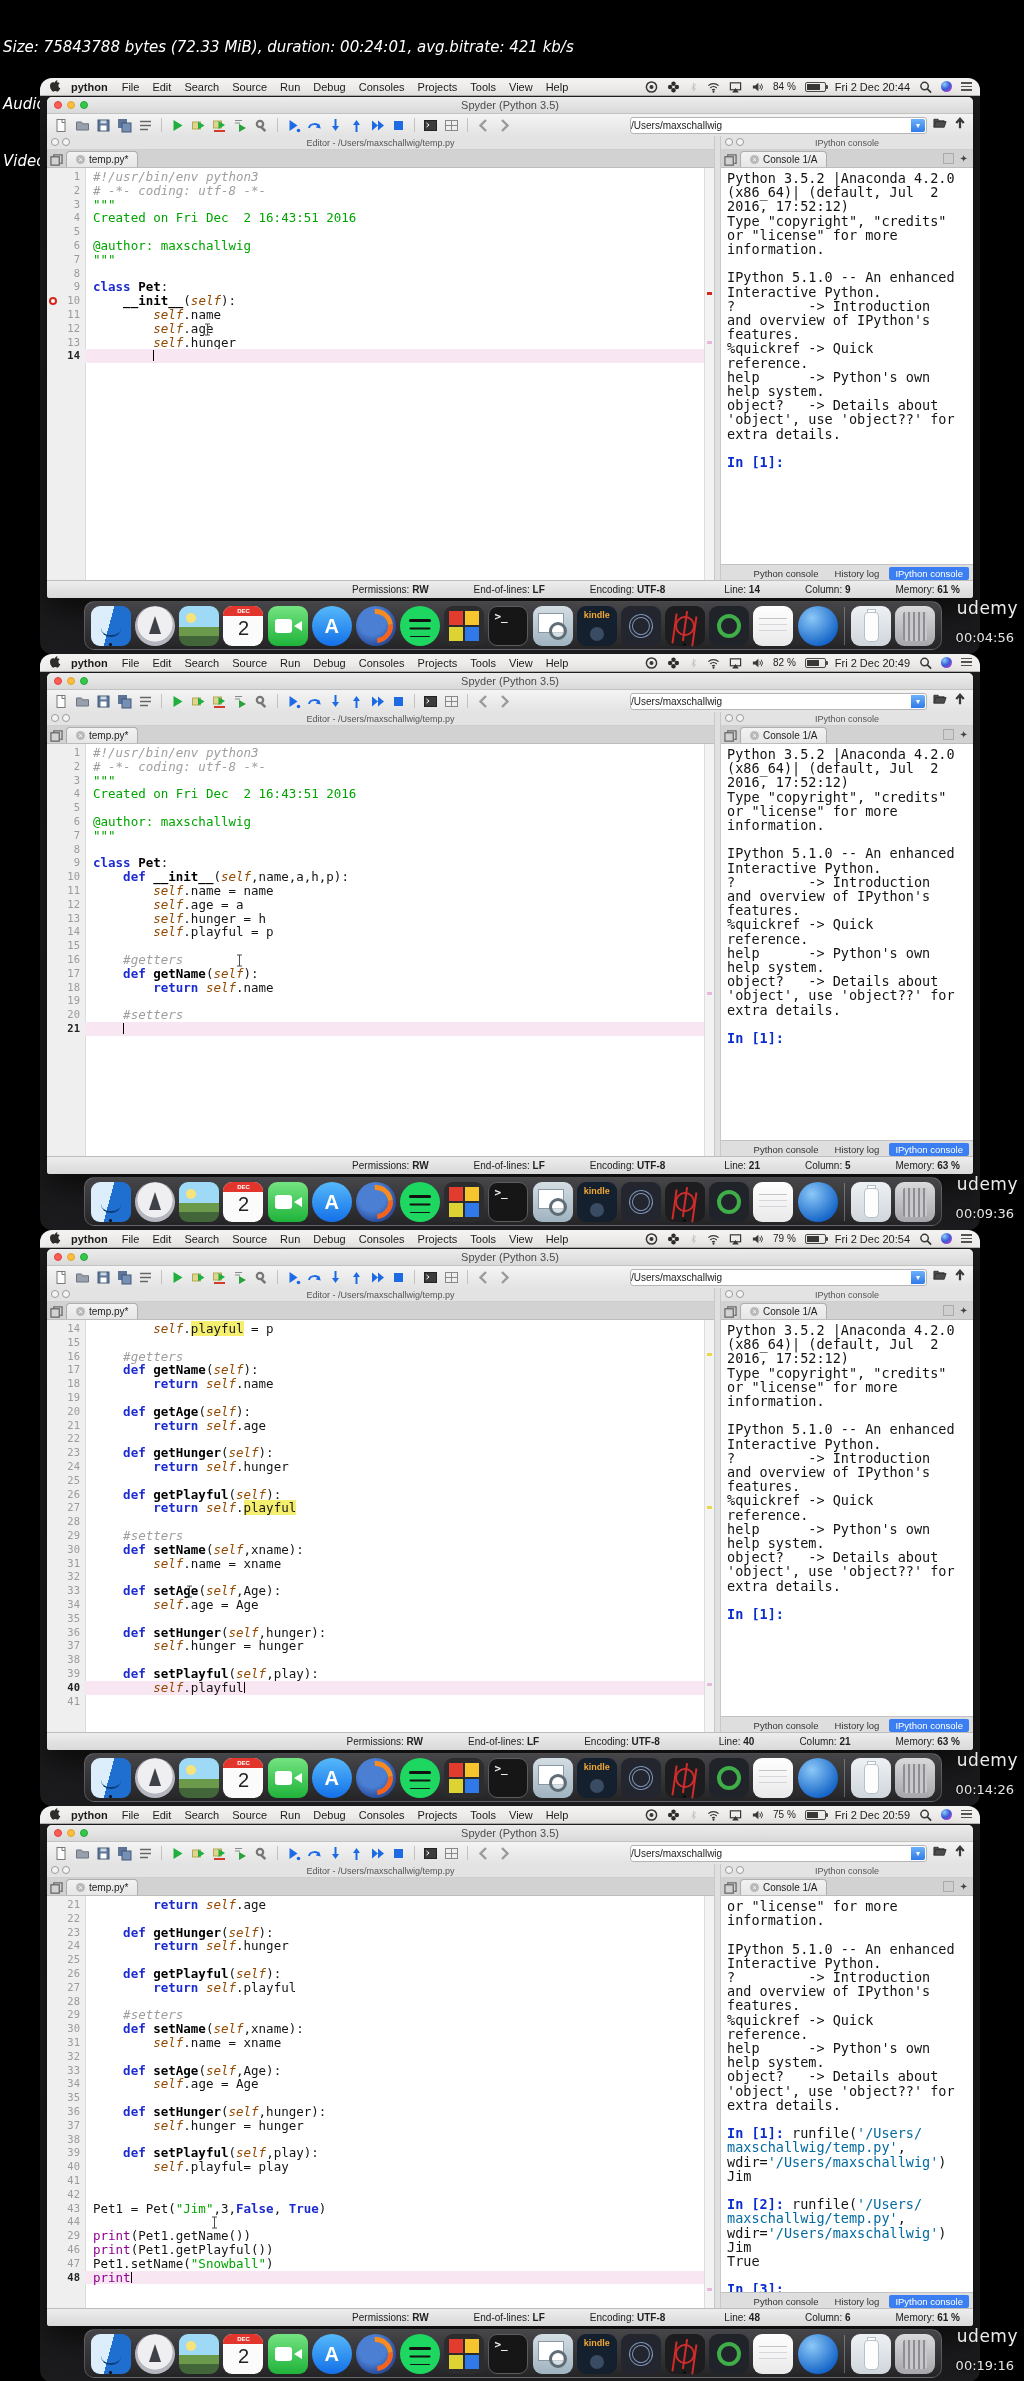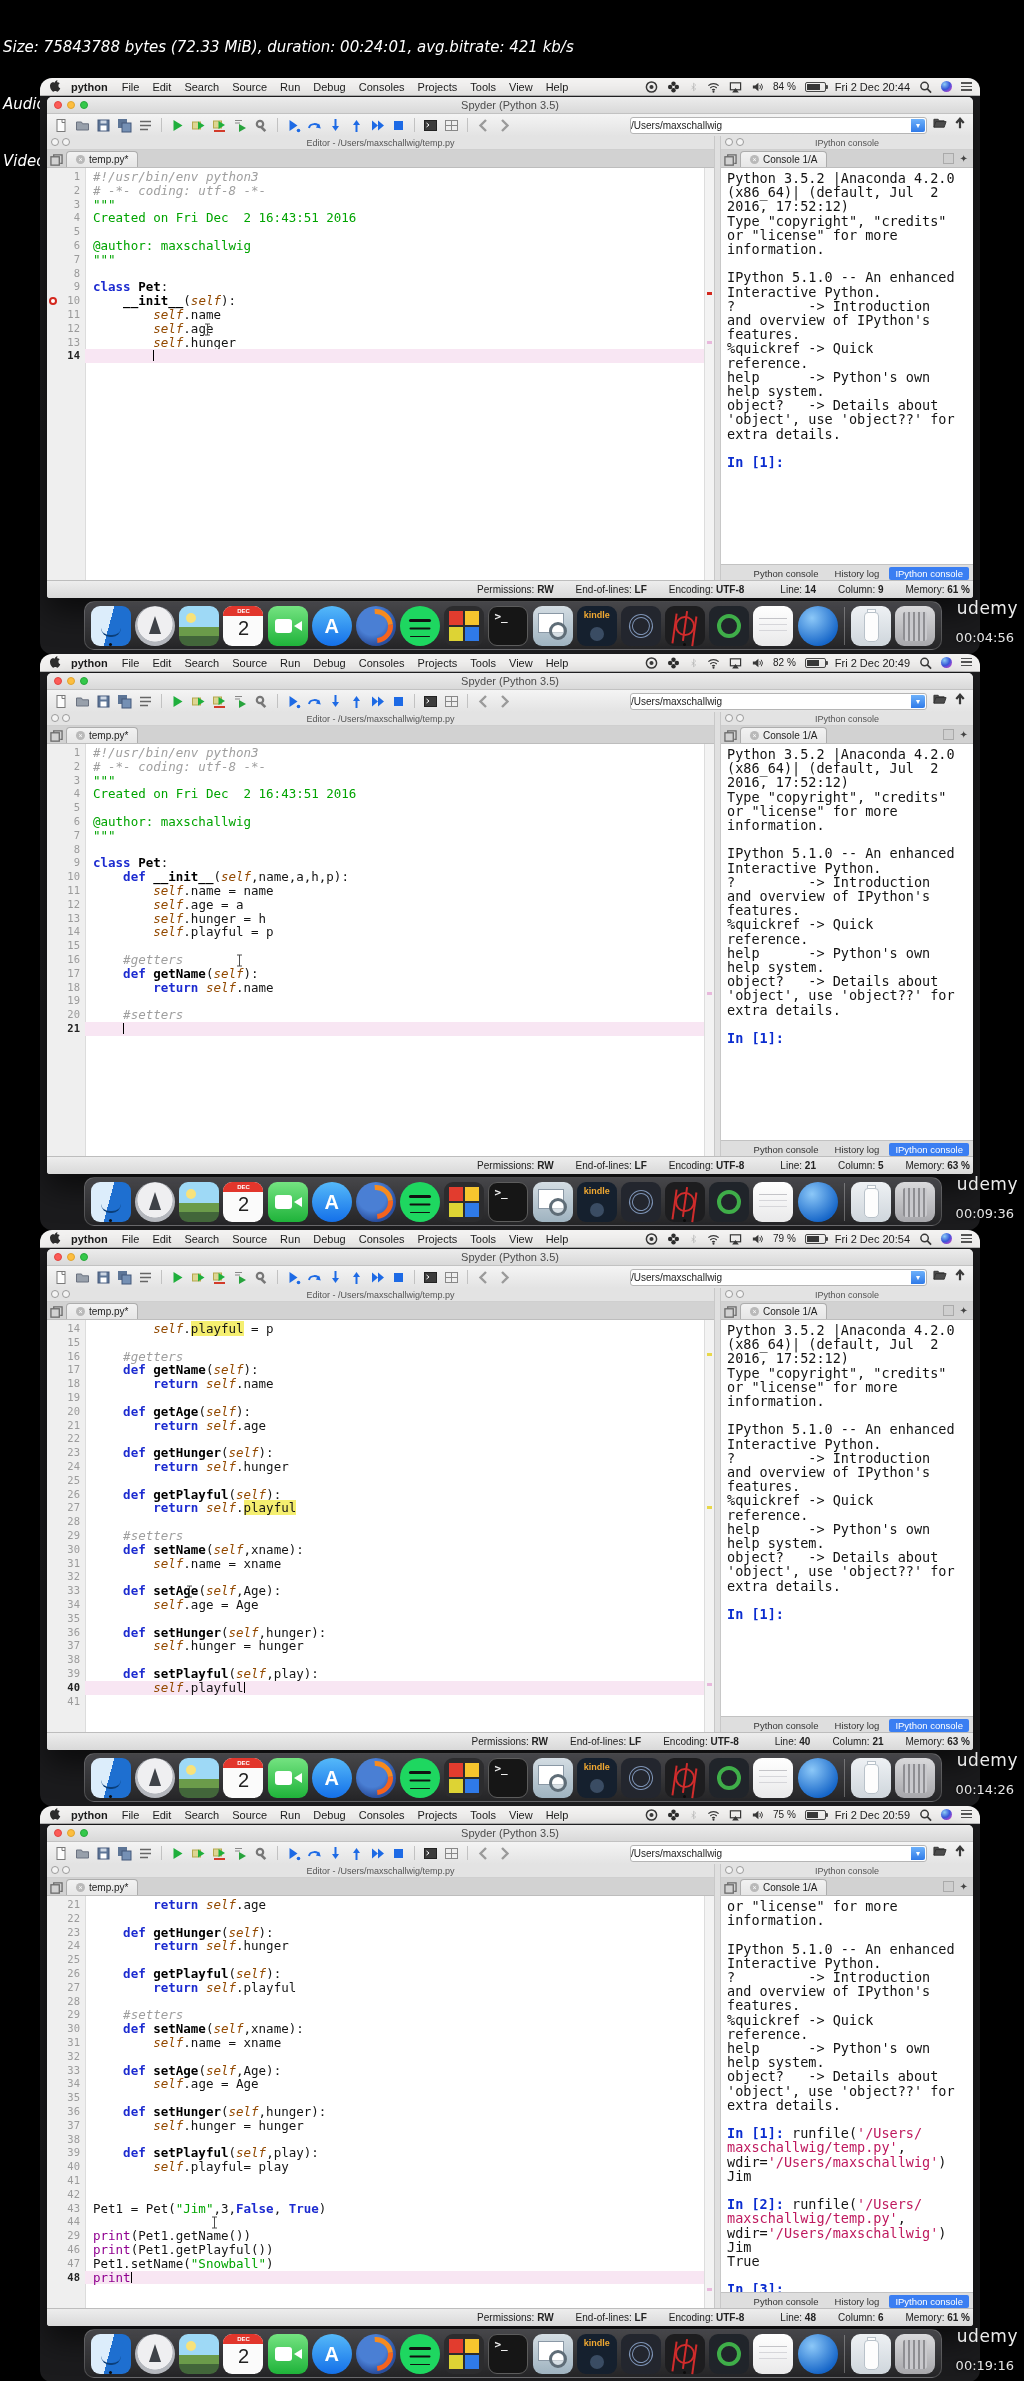--- a/index.html
+++ b/index.html
@@ -79,29 +79,29 @@
   .c-hlw{background:#f5ef70;color:#141414;}
   .cur{display:inline-block;width:1px;height:11px;background:#000;vertical-align:-1px;}
   .errdot{position:absolute;left:2px;top:3px;width:8px;height:8px;border-radius:50%;background:#fff;border:2px solid #d3281e;box-sizing:border-box;}
   .ibeam{position:absolute;top:1px;}
   .scrollflag{position:absolute;right:0;top:0;bottom:0;width:9px;background:#f3f3f3;border-left:1px solid #ddd;}
   .sf-mark{position:absolute;left:2px;width:5px;height:3px;}
   
   .conbody{flex:1;background:#fff;padding:3px 2px 0 6px;overflow:hidden;}
   .conline{white-space:pre;font:13.5px/14.2px "DejaVu Sans Mono",monospace;color:#131313;}
   .c-prompt{color:#0a2ccf;font-weight:bold;}
-  .c-rstr{color:#be185d;}
+  .c-rstr{color:#0369a1;}
   .confoot{height:16px;background:#dedede;border-top:1px solid #c2c2c2;display:flex;align-items:center;justify-content:flex-end;
            gap:4px;padding-right:4px;font-size:9.5px;color:#333;}
   .cftab{padding:1px 6px;}
   .cftab.active{background:#3a7ef2;color:#fff;border-radius:2px;}
   
   .statusbar{position:absolute;bottom:0;left:0;right:0;height:17px;background:linear-gradient(#ededed,#d9d9d9);
              border-top:1px solid #bdbdbd;border-radius:0 0 3px 3px;display:flex;align-items:center;justify-content:flex-end;
-             font-size:10px;color:#222;padding-right:3px;}
+             font-size:10px;color:#222;padding-right:13px;gap:23px;}
   .sbitem{margin-left:22px;}
   .sbitem.big{margin-left:36px;}
   .sbitem b{font-weight:bold;}
   
   .dock{position:absolute;left:44px;right:38px;bottom:4px;height:47px;border-radius:10px;
         background:linear-gradient(rgba(82,82,86,.82),rgba(38,38,40,.85));border:1px solid rgba(255,255,255,.18);
         display:flex;align-items:center;justify-content:space-between;padding:0 6px;}
   .dico{width:40px;height:40px;border-radius:9px;position:relative;overflow:hidden;}
   .runpip{position:absolute;bottom:0px;width:3px;height:3px;border-radius:50%;background:#0c0c0c;}
   .dsep{width:1px;height:38px;background:rgba(255,255,255,.28);margin:0 2px;}

